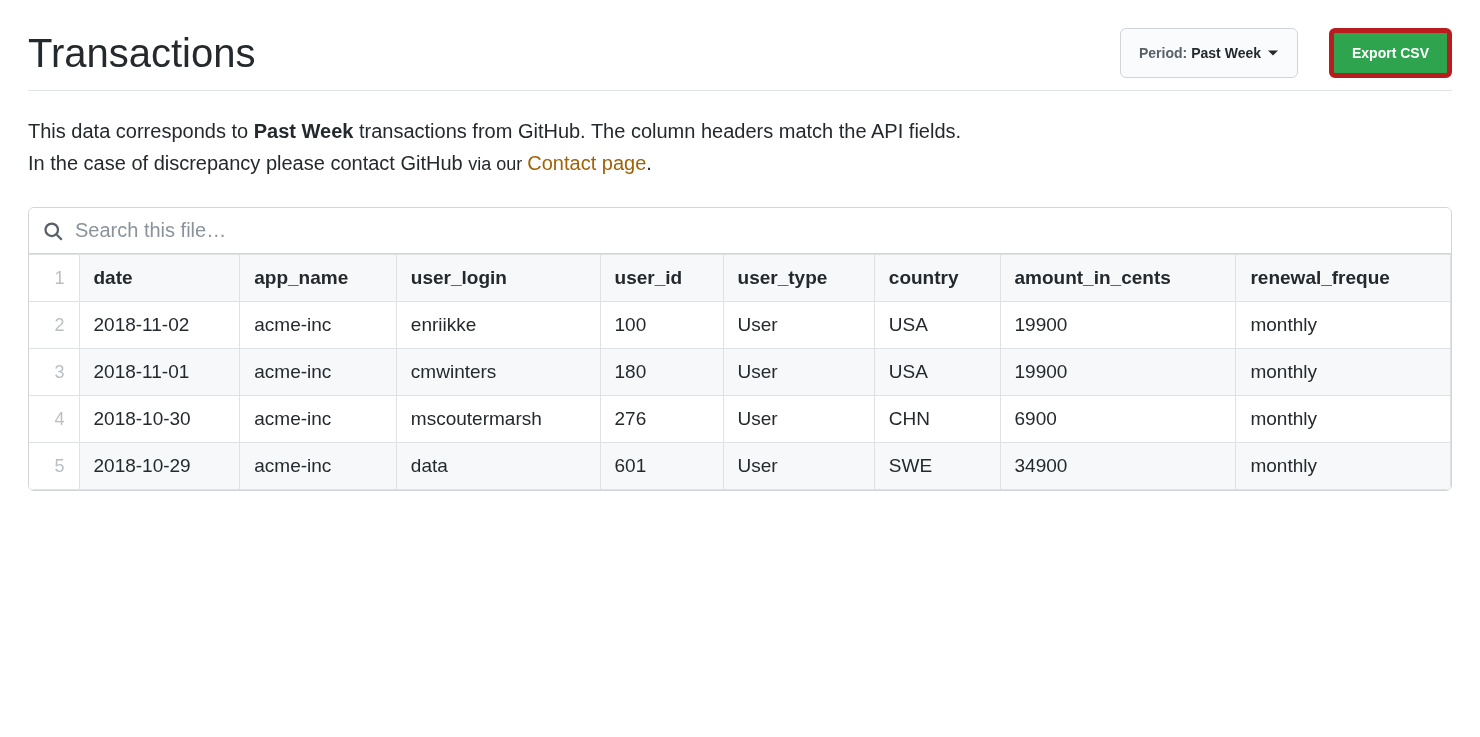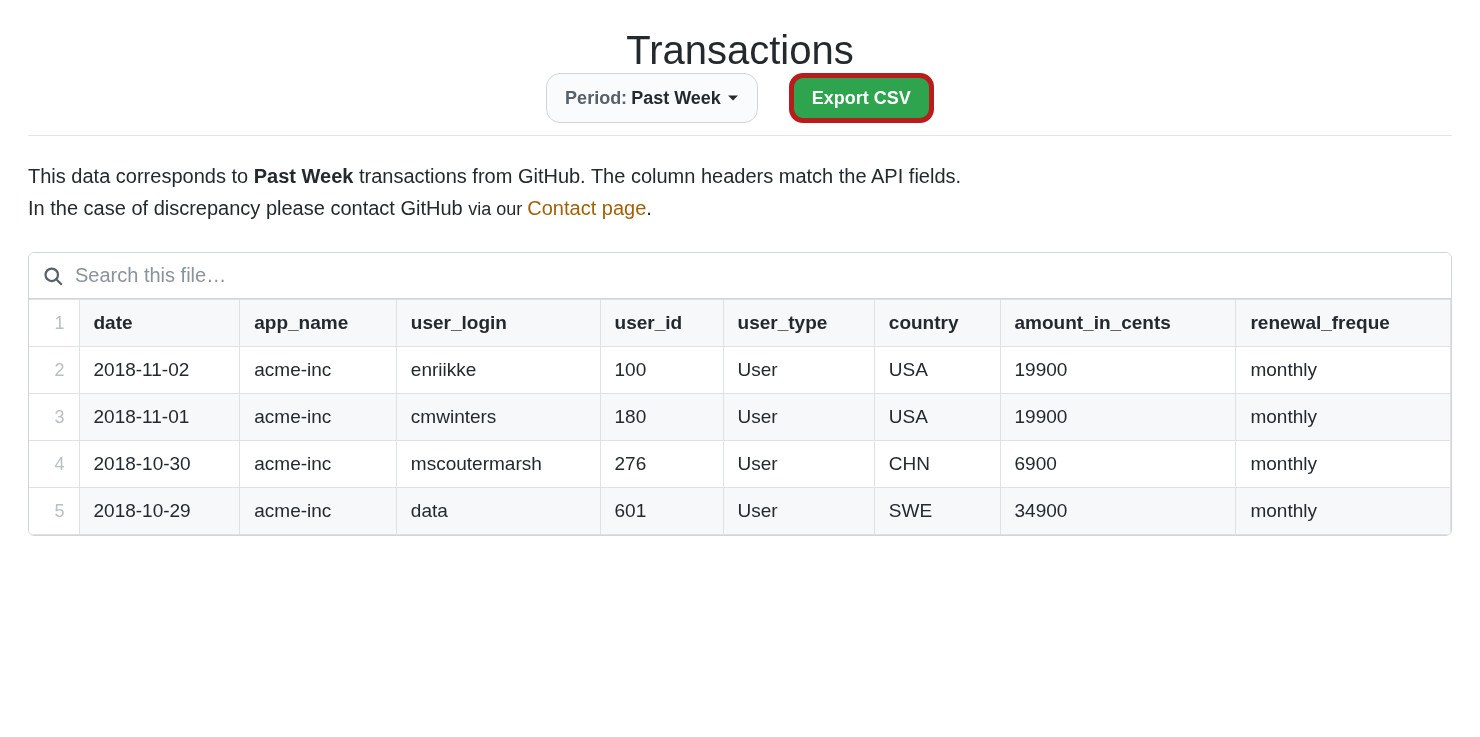--- a/index.html
+++ b/index.html
@@ -14,39 +14,38 @@
   .page {
     padding: 28px 28px 20px 28px;
   }
   .header-row {
     display: flex;
     justify-content: space-between;
     align-items: center;
     padding-bottom: 12px;
     border-bottom: 1px solid #e1e4e8;
     margin-bottom: 24px;
-    flex-direction: column;
   }
   .page-title {
     font-size: 40px;
     font-weight: 400;
     margin: 0;
     color: #24292e;
   }
   .header-actions {
     display: flex;
     gap: 10px;
   }
   .btn {
     display: inline-flex;
     align-items: center;
     padding: 8px 18px;
-    font-size: 18px;
+    font-size: 14px;
     font-weight: 600;
-    border-radius: 14px;
+    border-radius: 6px;
     cursor: pointer;
     white-space: nowrap;
     line-height: 24px;
     justify-content: space-between;
   }
   .btn-default {
     background: #fafbfc;
     border: 1px solid #d1d5da;
     color: #586069;
   }

